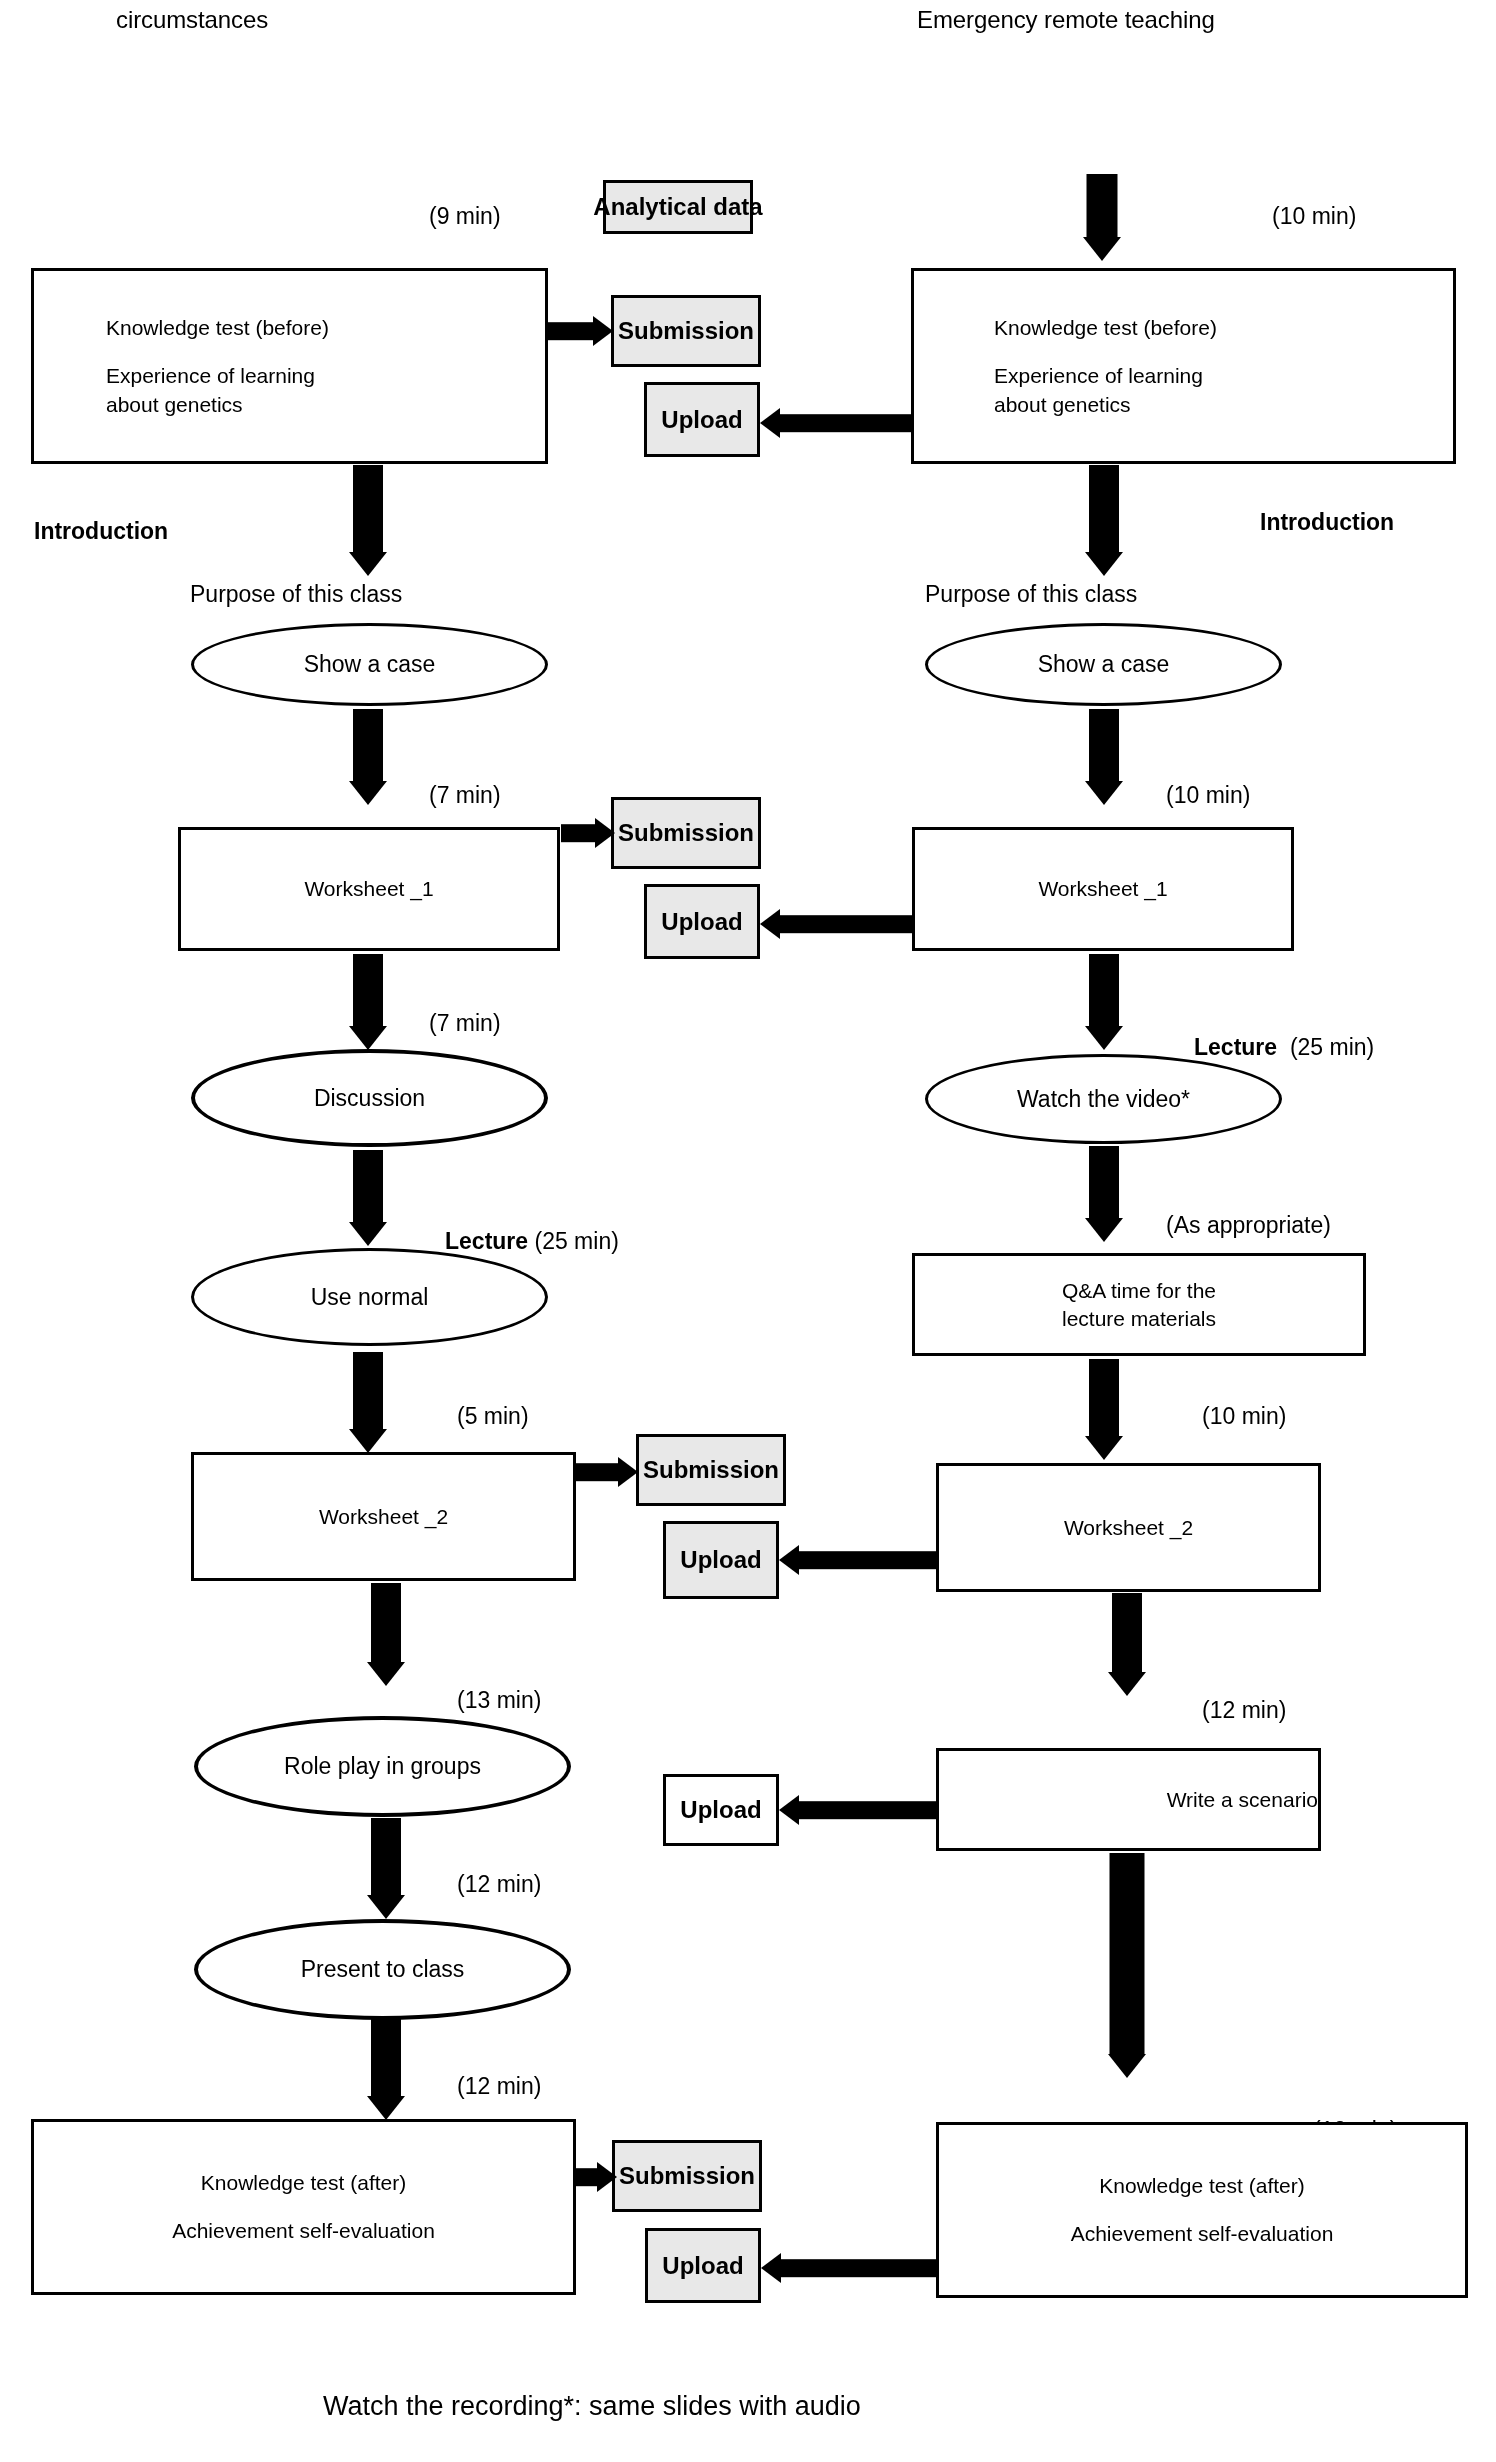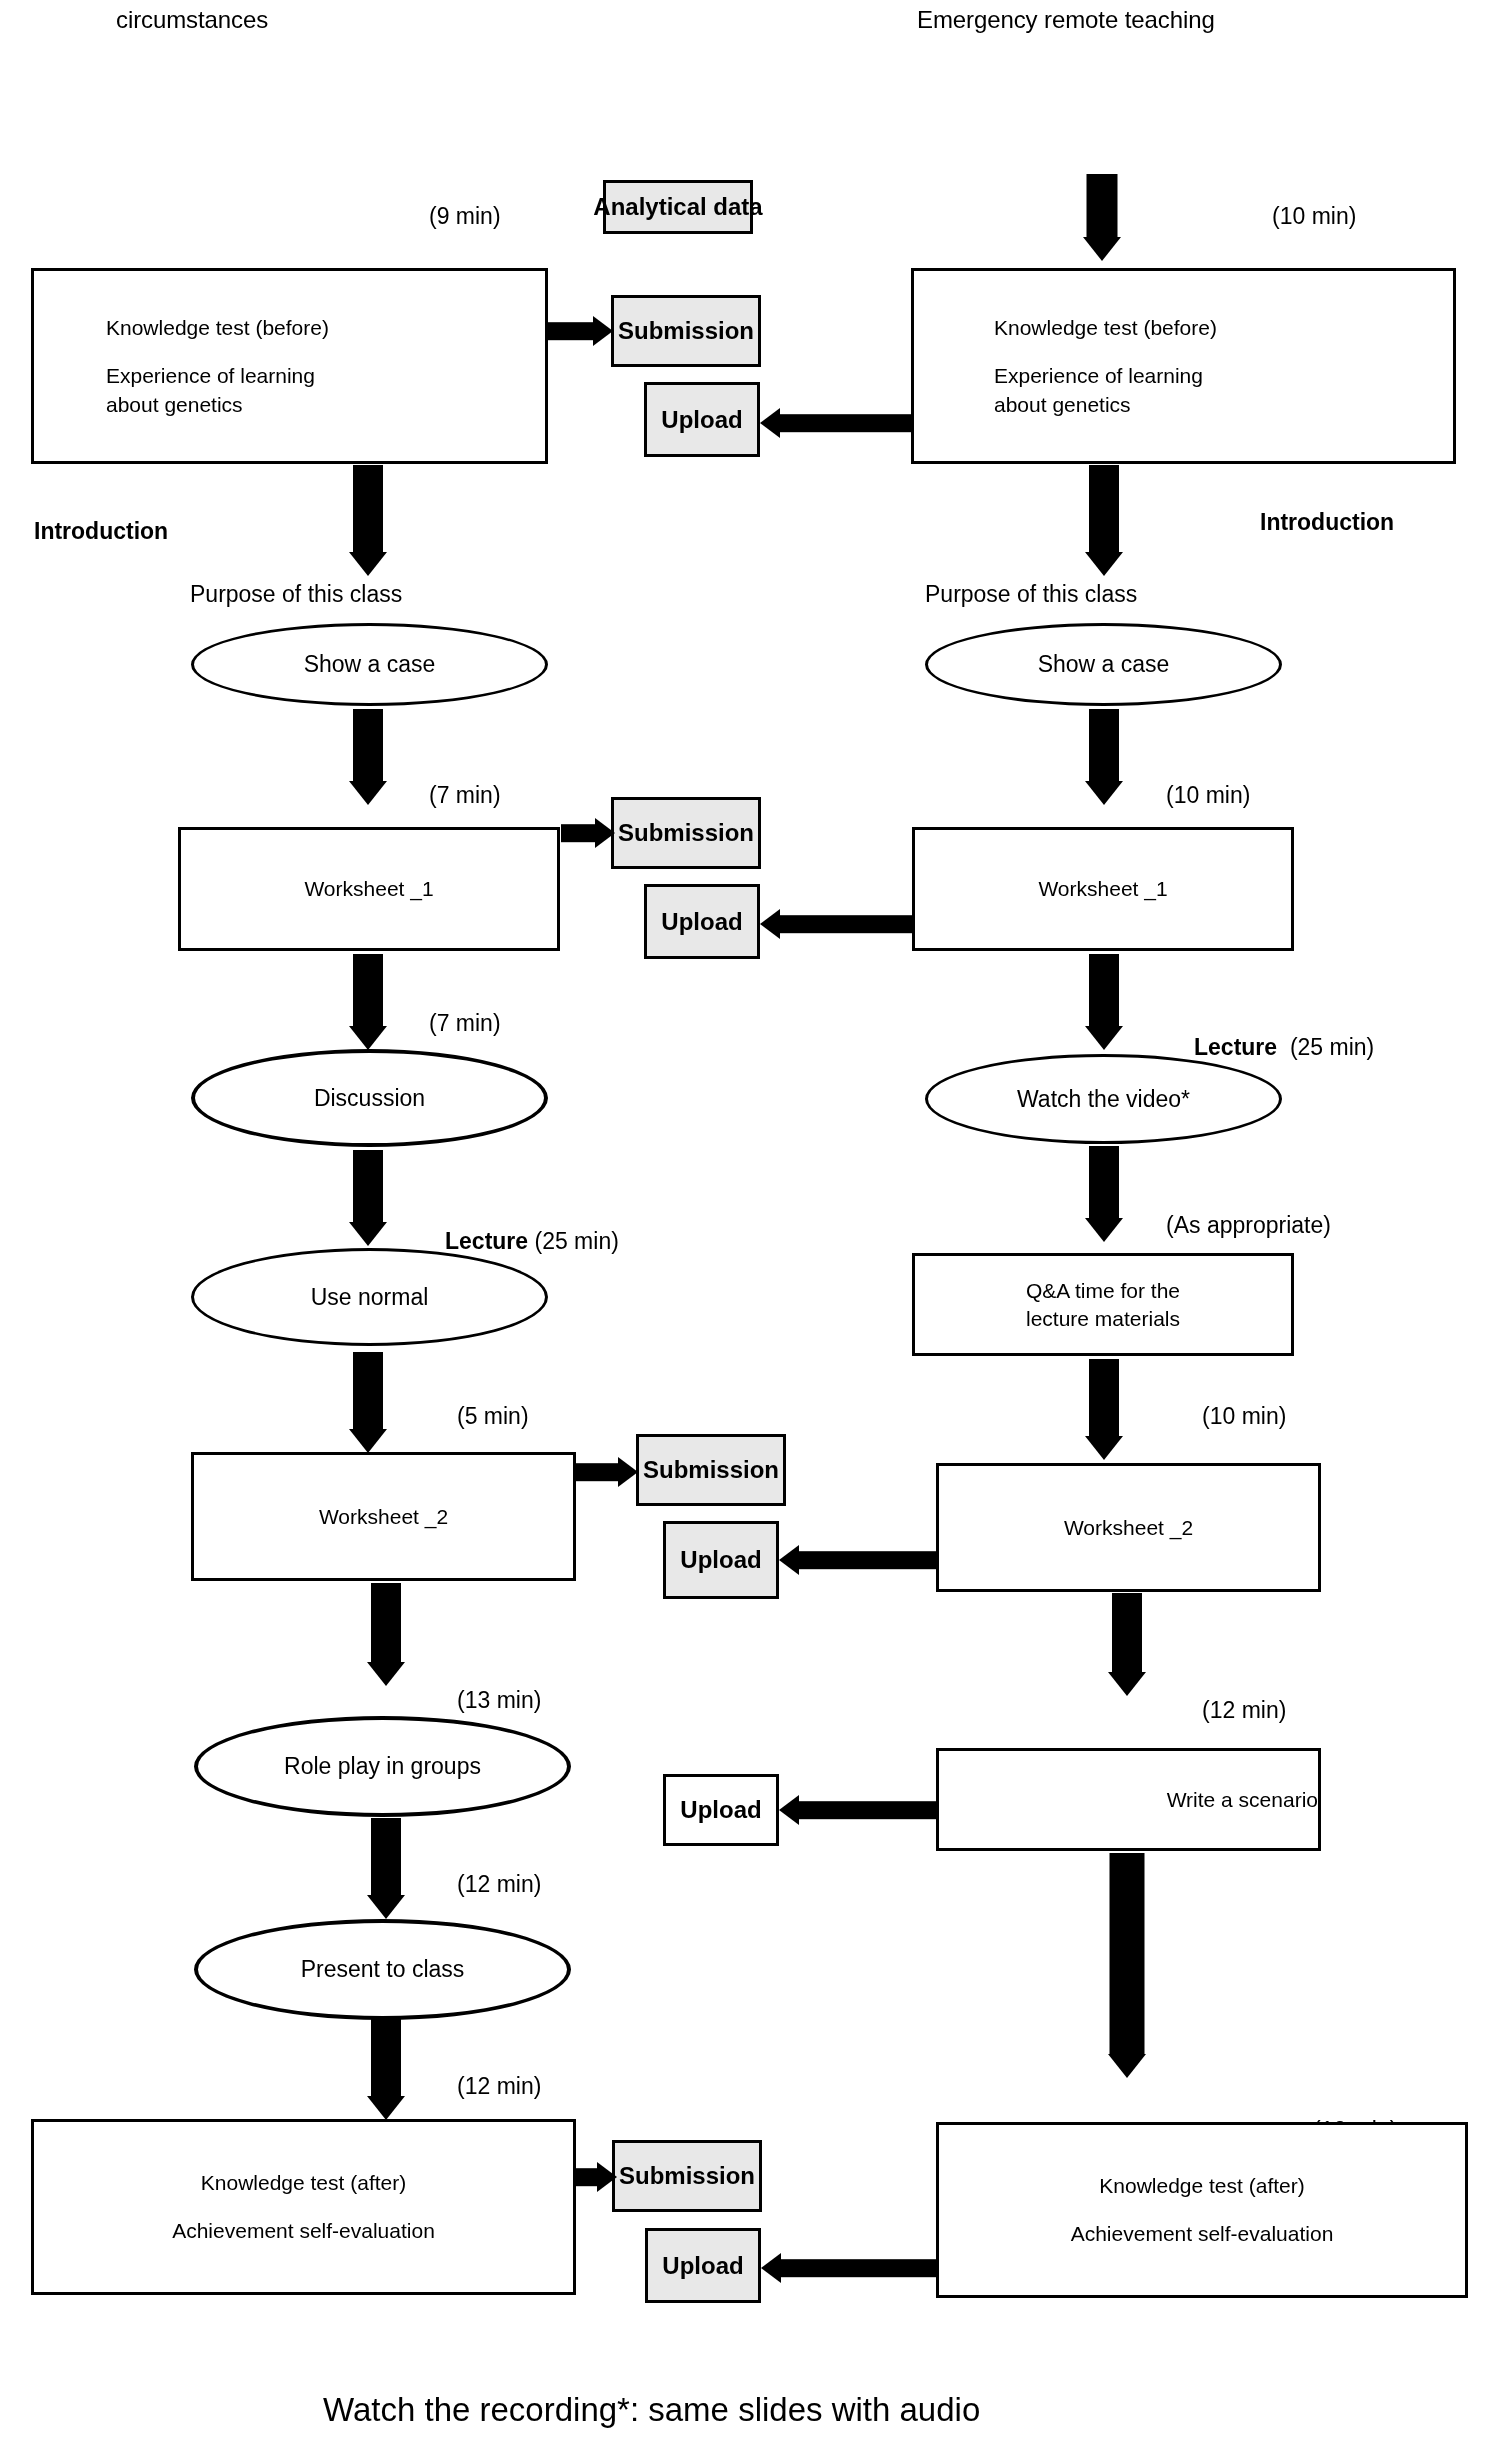--- a/index.html
+++ b/index.html
@@ -44,21 +44,21 @@
   }
   .ell.thin{border-width:3.6px;}
 
   
   .dur{font-size:23px;white-space:nowrap;}
   .secthead{font-size:23px;font-weight:bold;white-space:nowrap;}
   .lecture-lbl{font-size:23px;white-space:nowrap;}
   .lecture-lbl b{font-weight:bold;}
 
   
-  .caption{font-size:33px;white-space:nowrap;}
+  .caption{font-size:27px;white-space:nowrap;}
 
   
   .arrow-down{position:absolute;}
   .arrow-down .stem{position:absolute;background:#000;left:50%;transform:translateX(-50%);top:0;}
   .arrow-down .head{
     position:absolute;left:50%;transform:translateX(-50%);bottom:0;
     width:0;height:0;border-left:19.6px solid transparent;border-right:19.6px solid transparent;
     border-top:24px solid #000;
   }
   .arrow-right{position:absolute;}
@@ -214,21 +214,21 @@
   </div>
   <div class="abs ell thin" style="left:191px;top:1248px;width:357px;height:98px;">
     <span>Use normal</span>
   </div>
 
   <div class="arrow-down" style="left:1075px;top:1146px;width:57px;height:96px;">
     <div class="stem" style="width:30px;height:72px;"></div>
       <div class="head"></div>
   </div>
   <div class="abs dur" style="left:1166px;top:1212px;"><span>(As appropriate)</span></div>
-  <div class="abs pbox" style="left:912px;top:1253px;width:382px;height:103px;">
+  <div class="abs pbox" style="left:912px;top:1253px;width:454px;height:103px;">
     <div class="ln">Q&amp;A time for the</div>
     <div class="ln">lecture materials</div>
   </div>
 
   <div class="arrow-down" style="left:339px;top:1352px;width:57px;height:101px;">
     <div class="stem" style="width:30px;height:77px;"></div>
       <div class="head"></div>
   </div>
   <div class="arrow-down" style="left:1075px;top:1359px;width:57px;height:101px;">
     <div class="stem" style="width:30px;height:77px;"></div>

